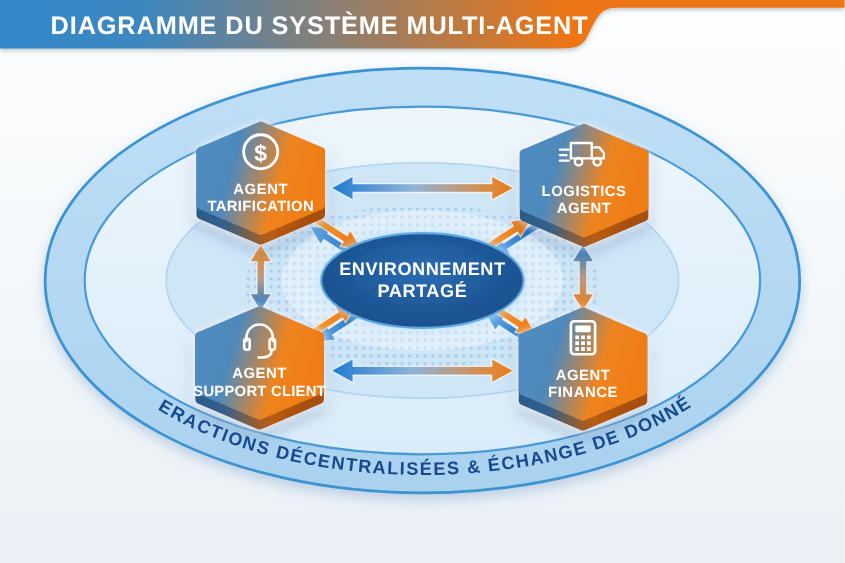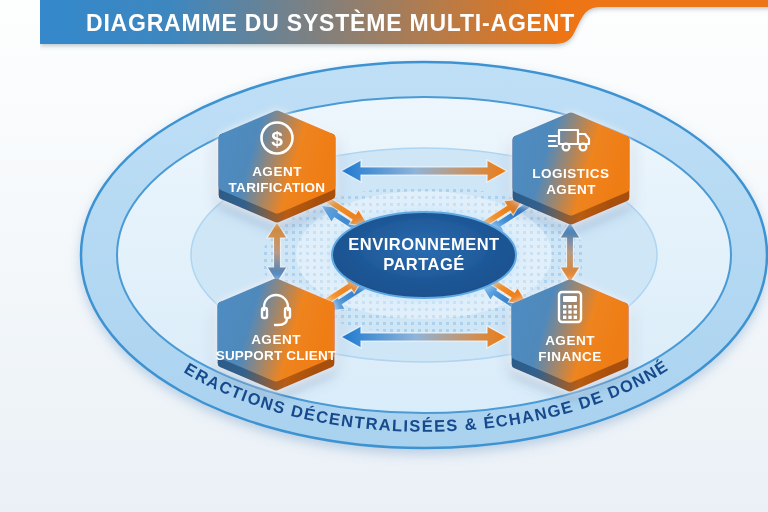--- a/index.html
+++ b/index.html
@@ -1,21 +1,21 @@
 <!DOCTYPE html>
 <html><head>
 <meta charset="utf-8">
 <style>
   html,body{margin:0;padding:0;}
   body{
     width:768px;height:512px;overflow:hidden;
     font-family:"Liberation Sans", sans-serif;
     background:linear-gradient(180deg,#fdfefe 0%,#f3f7fa 55%,#eaf0f6 100%);
   }
-  .stage{position:relative;width:692px;height:512px;margin-left:40px;}
+  .stage{position:relative;width:692px;height:512px;}
   svg{display:block;}
   text{font-family:"Liberation Sans", sans-serif;}
 </style>
 </head>
 <body>
 
 <div class="stage">
 <svg width="768" height="512" viewBox="0 0 768 512">
   <defs>
     <linearGradient id="headerGrad" gradientUnits="userSpaceOnUse" x1="0" y1="0" x2="520" y2="0">

